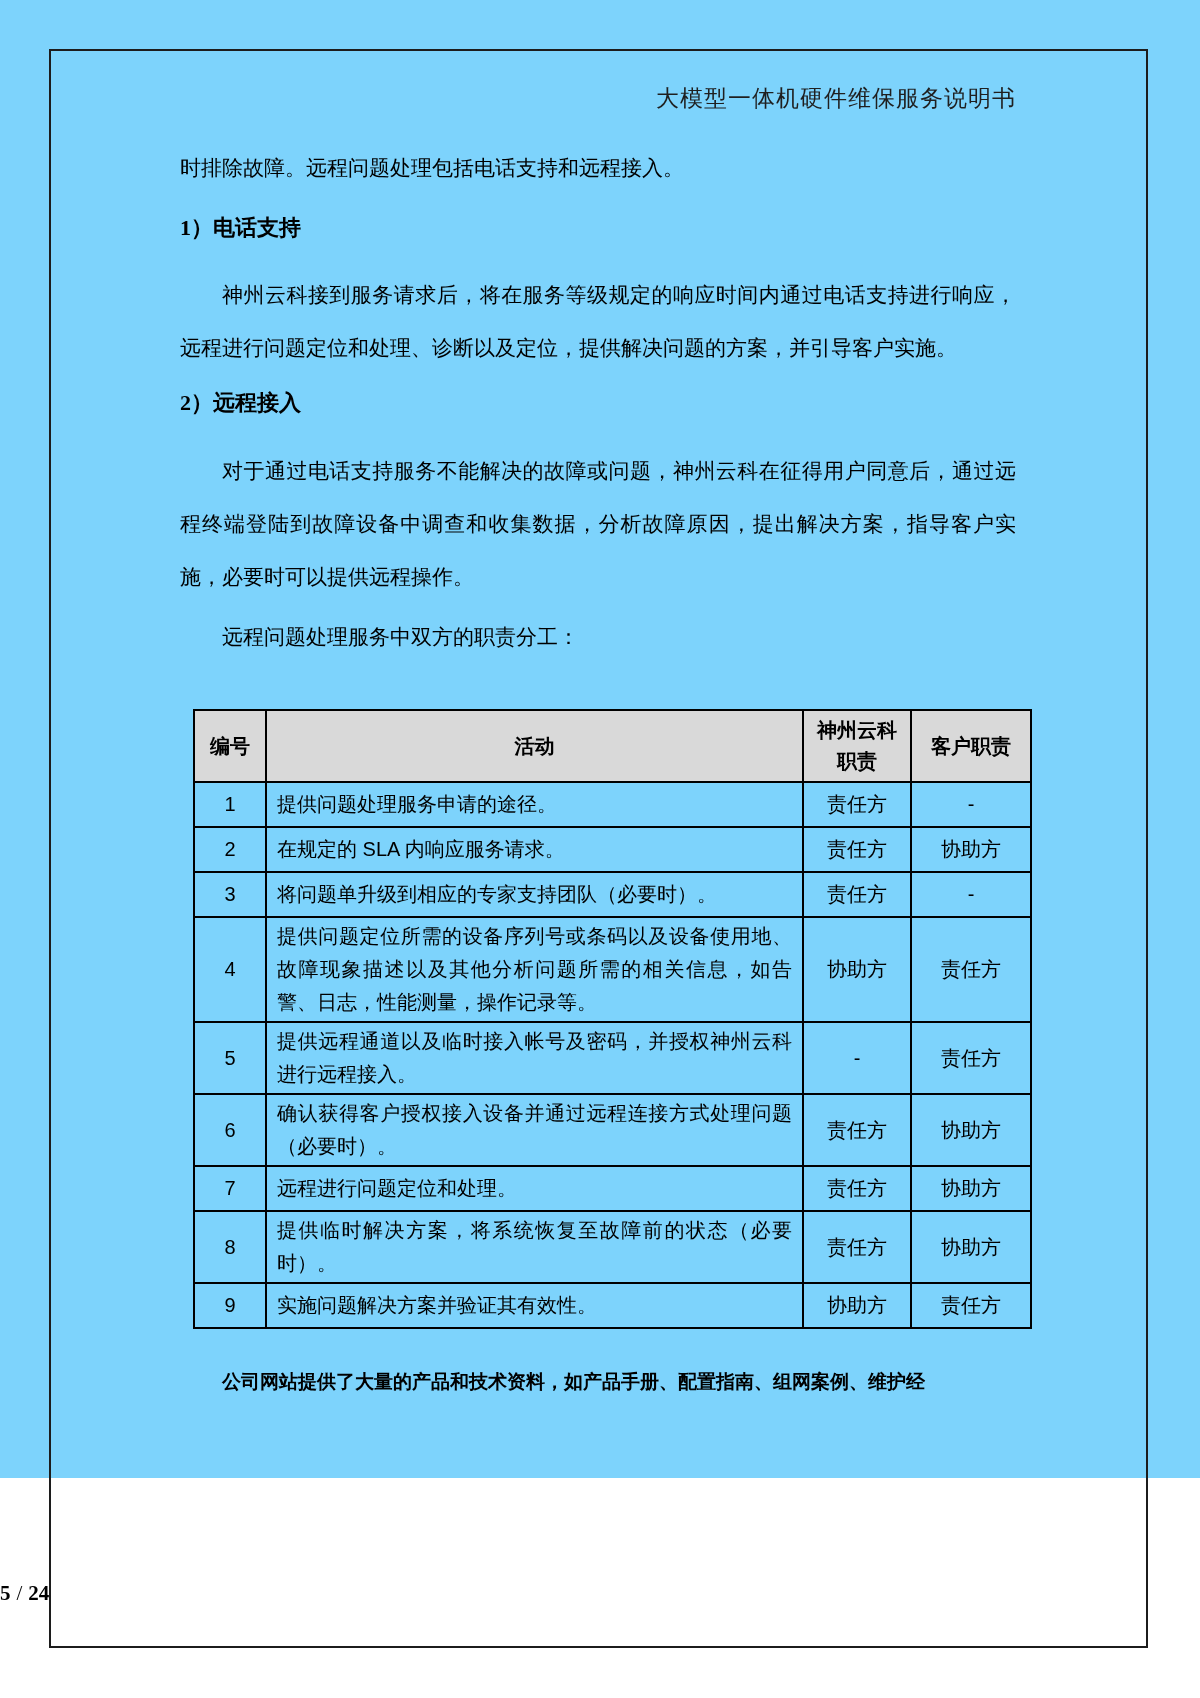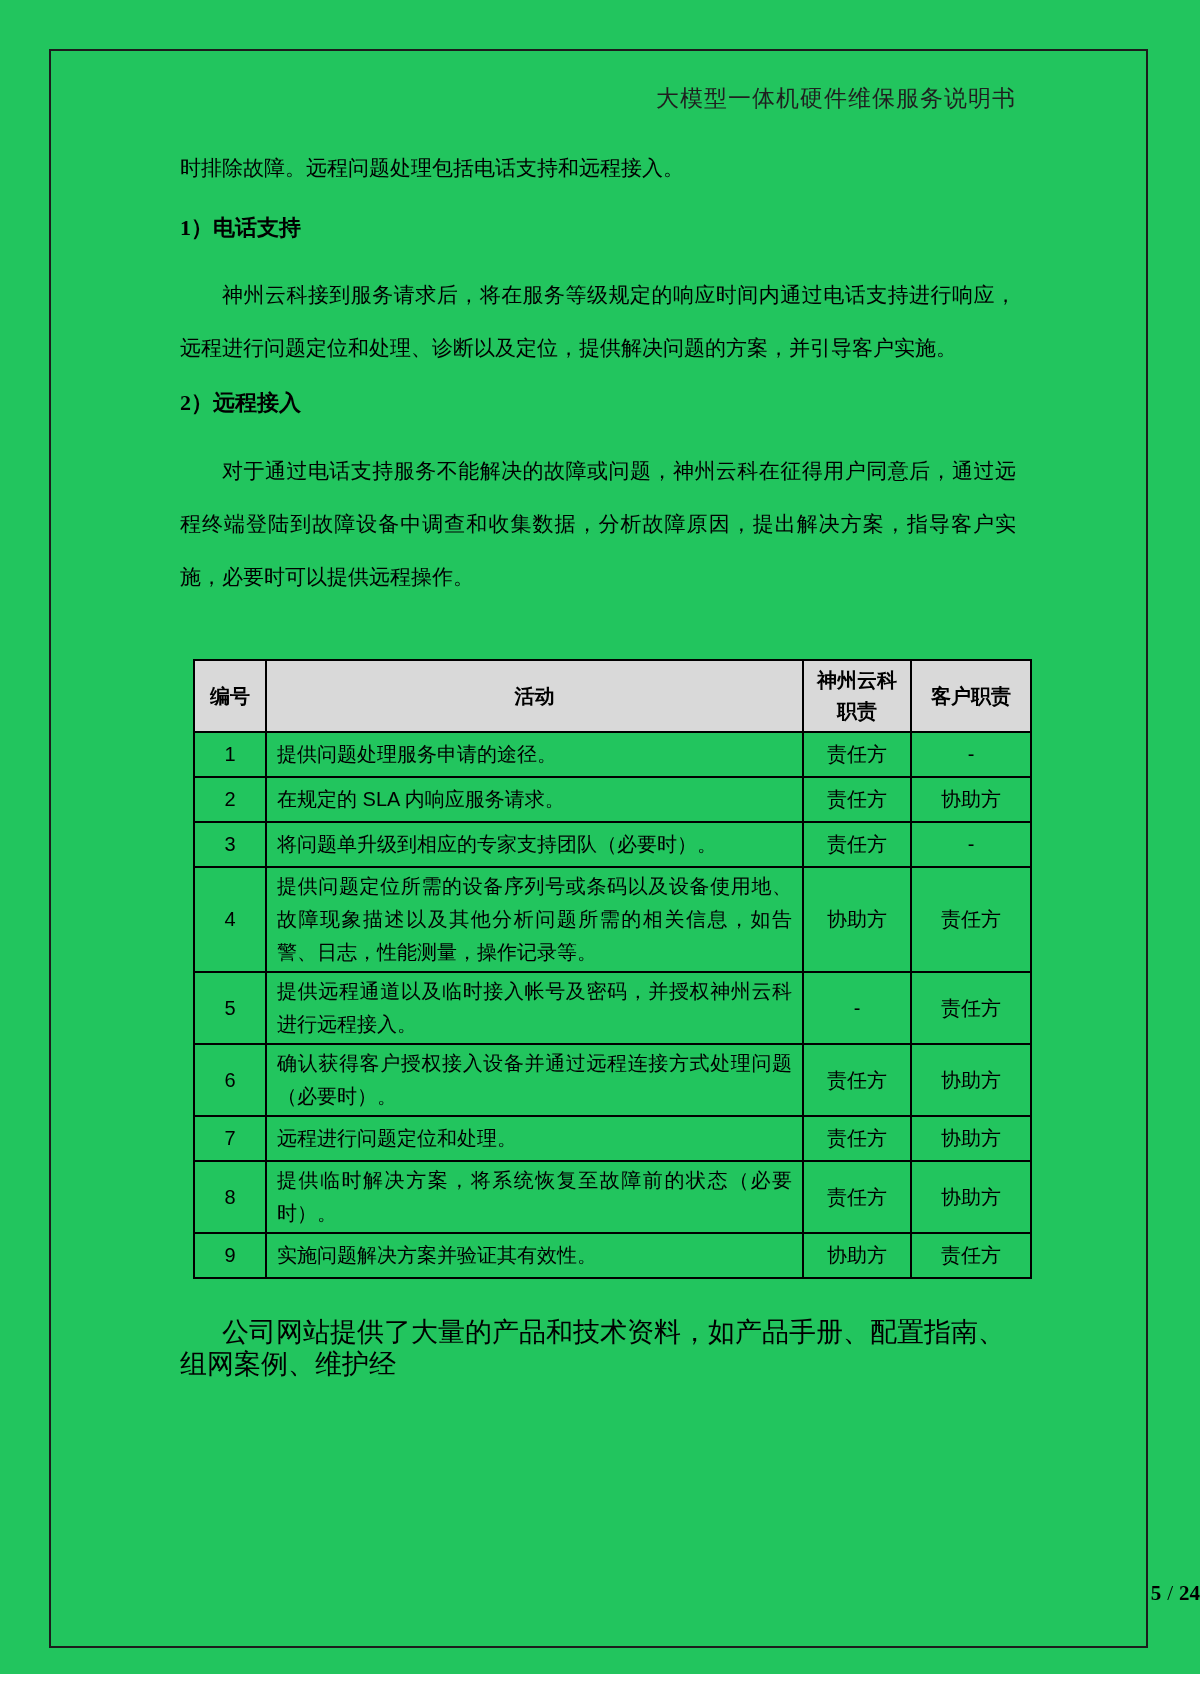--- a/index.html
+++ b/index.html
@@ -7,22 +7,22 @@
     width: 1200px; height: 1698px;
     background: #ffffff;
     overflow: hidden;
     font-family: "Liberation Sans", sans-serif;
     color: #000000;
   }
   * { box-sizing: border-box; }
 
   .page {
     position: relative;
-    width: 1200px; height: 1674px;
-    background: #22c55e;
+    width: 1200px; height: 1478px;
+    background: #7dd3fc;
   }
   .page-border {
     position: absolute;
     left: 49px; top: 49px;
     width: 1099px; height: 1599px;
     border: 2px solid #1c1c1c;
   }
   .content {
     position: absolute;
     left: 180px; top: 51px;
@@ -112,30 +112,31 @@
     font-weight: normal;
     margin-right: 16px;
   }
   .h33 .sec-title {
     font-size: 26px;
     font-weight: bold;
   }
 
   .p-online {
     margin-top: 37px;
-    font-size: 27px;
+    font-size: 19px;
     line-height: 32px;
     text-indent: 42px;
+    font-weight: bold;
   }
 
   .footer {
     position: absolute;
     left: 0; top: 1578px;
     width: 1200px;
-    text-align: right;
+    text-align: left;
     font-family: "Liberation Serif", serif;
     font-size: 21px;
     line-height: 30px;
   }
   .footer .pg { font-weight: bold; }
   .footer .sep { font-weight: normal; padding: 0 6px; }
 </style>
 </head>
 <body>
 
@@ -149,20 +150,21 @@
     <div class="intro">时排除故障。远程问题处理包括电话支持和远程接入。</div>
 
     <div class="num-heading h-phone">1）电话支持</div>
 
     <div class="para p-phone">神州云科接到服务请求后，将在服务等级规定的响应时间内通过电话支持进行响应，远程进行问题定位和处理、诊断以及定位，提供解决问题的方案，并引导客户实施。</div>
 
     <div class="num-heading h-remote">2）远程接入</div>
 
     <div class="para p-remote">对于通过电话支持服务不能解决的故障或问题，神州云科在征得用户同意后，通过远程终端登陆到故障设备中调查和收集数据，分析故障原因，提出解决方案，指导客户实施，必要时可以提供远程操作。</div>
 
+    <div class="lead">远程问题处理服务中双方的职责分工：</div>
 
     <table class="resp">
       <colgroup>
         <col class="col-no">
           <col class="col-act">
           <col class="col-dc">
           <col class="col-cust">
       </colgroup>
       <thead>
         <tr>

